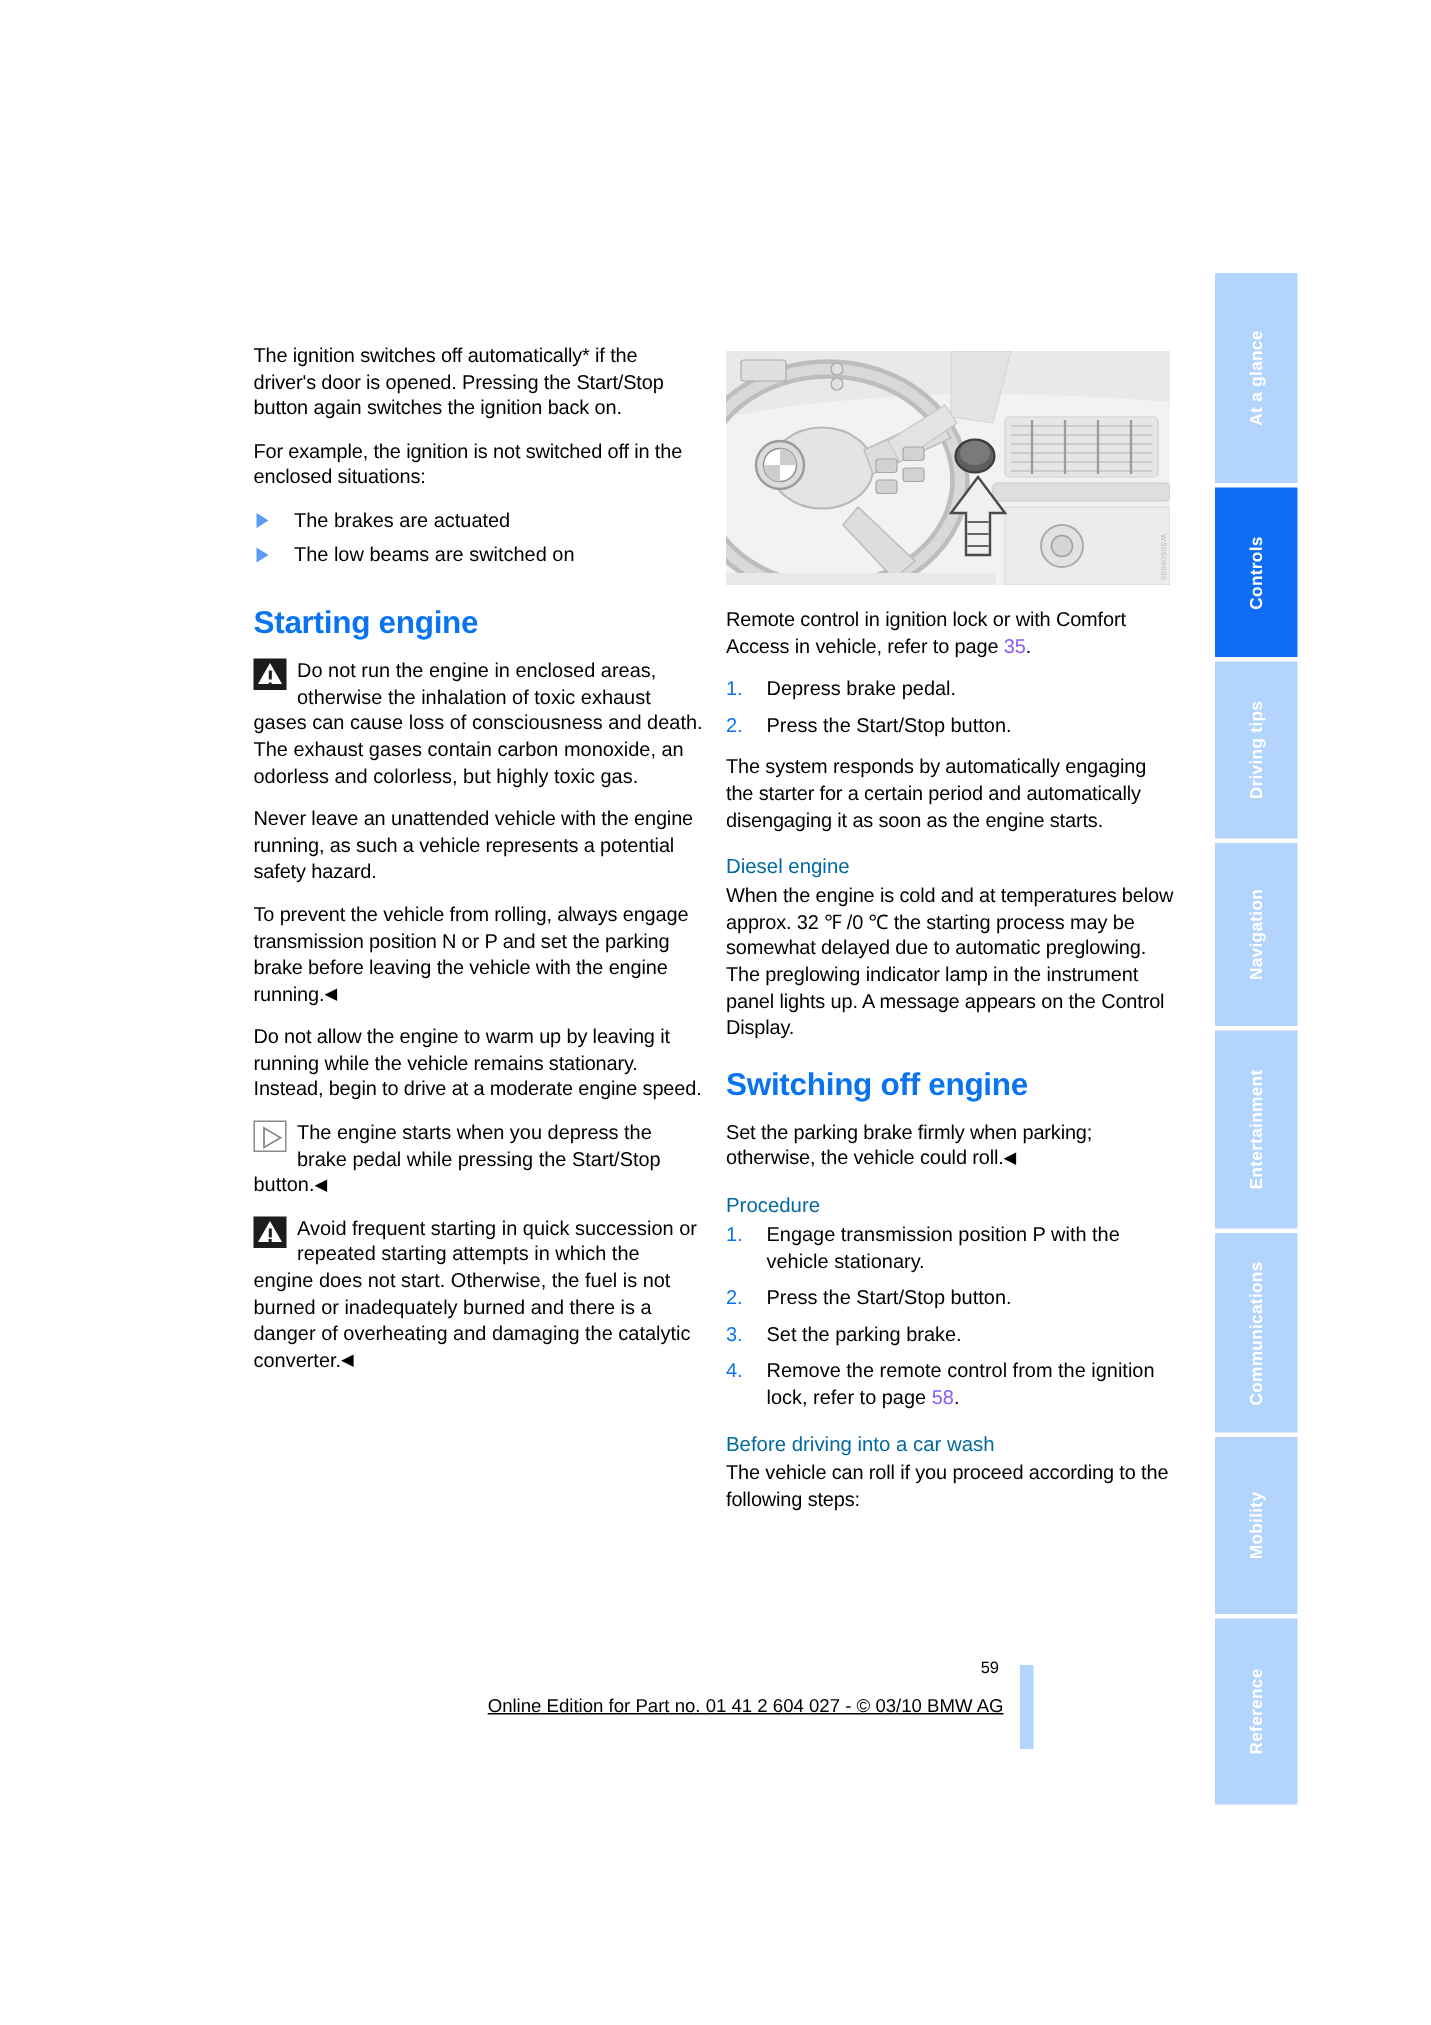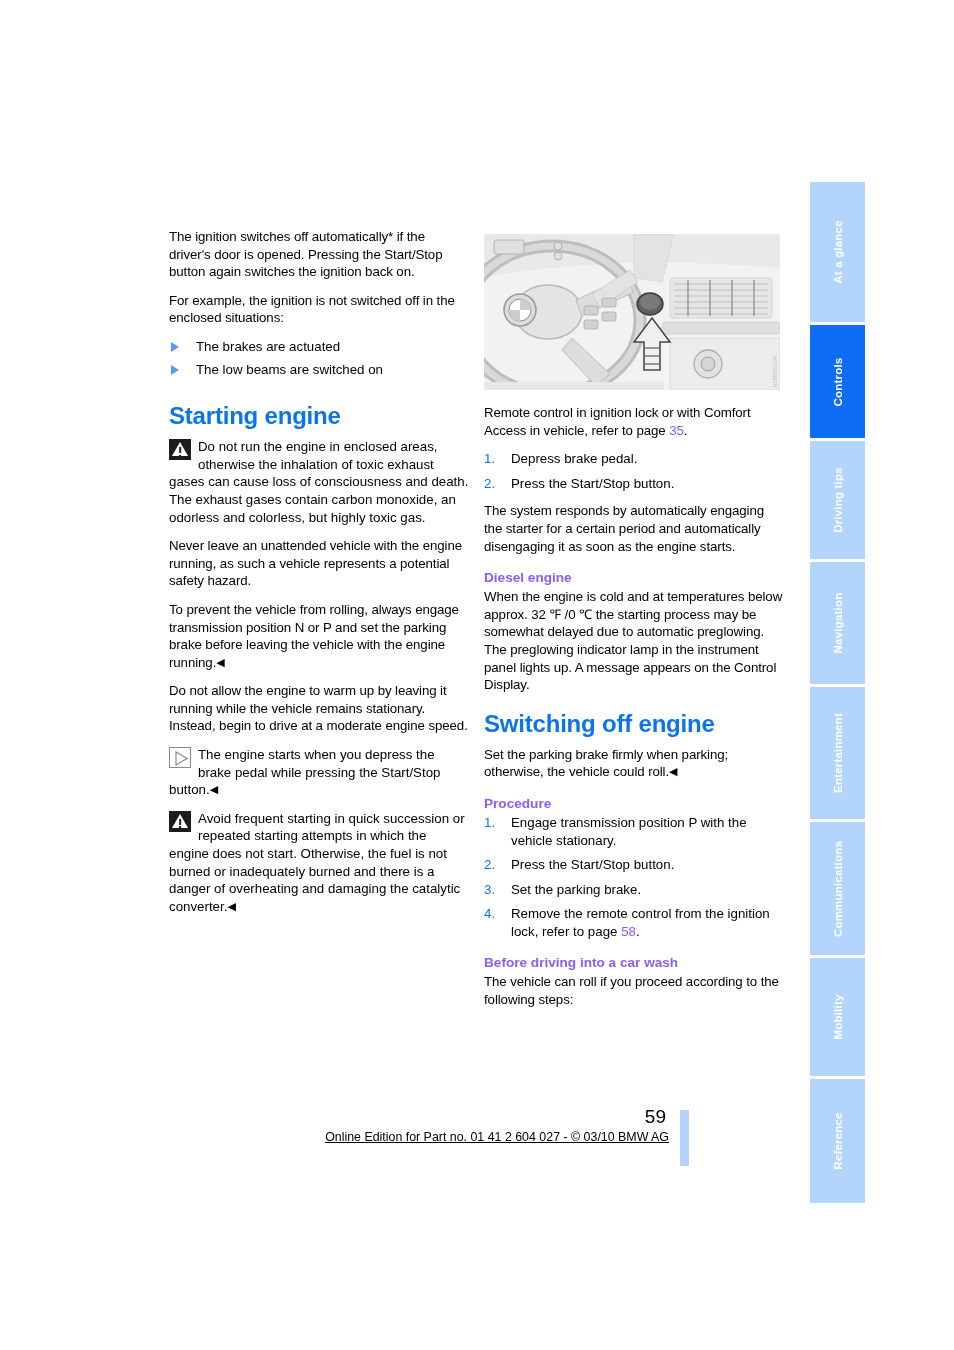--- a/index.html
+++ b/index.html
@@ -20,32 +20,32 @@
 
   p.body{
     margin:0 0 11px 0;
     font-size:13.3px;
     line-height:17.6px;
     letter-spacing:-0.1px;
   }
 
   h2.section{
     color:#0a74f0;
-    font-size:24px;
+    font-size:21px;
     line-height:24px;
     font-weight:bold;
     margin:18px 0 10px 0;
     letter-spacing:-0.2px;
   }
   h2.section.first{margin-top:26px;}
   h3.sub{
-    color:#8b5cf6;
+    color:#0369a1;
     font-size:13.6px;
     line-height:17px;
-    font-weight:bold;
+    font-weight:normal;
     margin:14px 0 2px 0;
   }
 
   
   ul.tri{list-style:none;margin:0 0 11px 0;padding:0;}
   ul.tri li{
     position:relative;
     padding-left:27px;
     font-size:13.3px;
     line-height:17.6px;
@@ -141,21 +141,21 @@
     position:absolute;
     left:50%;top:50%;
     transform:translate(-50%,-50%) rotate(-90deg);
     white-space:nowrap;
   }
 
   
   .pagenum{
     position:absolute;left:596px;top:1106px;
     width:70px;text-align:right;
-    font-size:19px;
+    font-size:11px;
   }
   .pagebar{
     position:absolute;left:680px;top:1110px;
     width:9px;height:56px;
     background:#b3d4fd;
   }
   .footer{
     position:absolute;left:169px;top:1130px;
     width:500px;text-align:right;
     font-size:12.4px;

